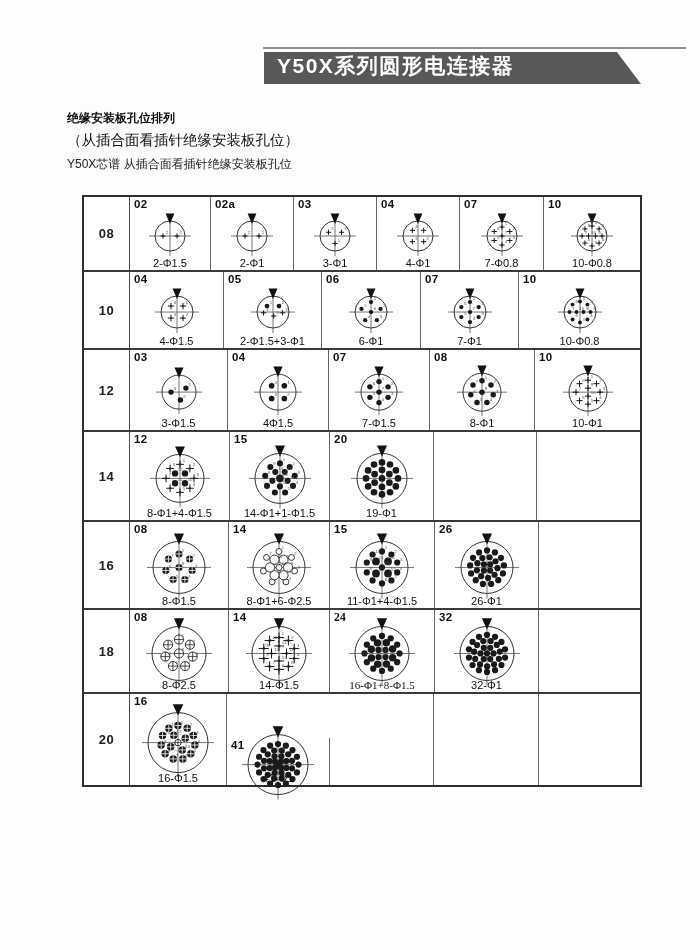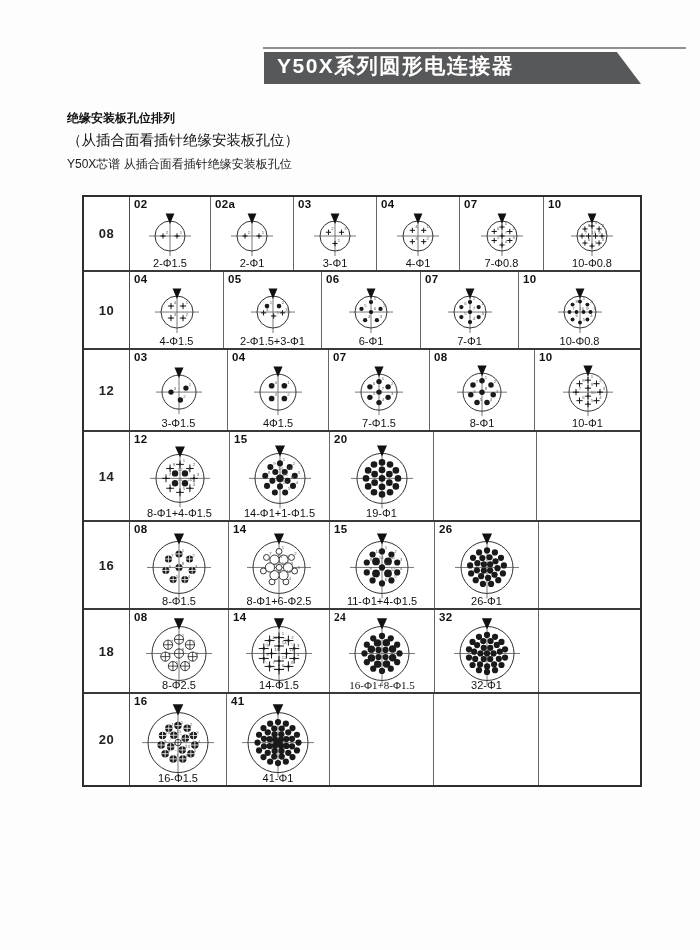--- a/index.html
+++ b/index.html
@@ -1041,21 +1041,21 @@
           <line x1="-7.9760000000000035" x2="-0.5240000000000036" y1="-7.361215932167726" y2="-7.361215932167726" stroke="#fff" stroke-width="0.8"></line>
           <line x1="-4.2500000000000036" x2="-4.2500000000000036" y1="-11.087215932167727" y2="-3.6352159321677258" stroke="#fff" stroke-width="0.8"></line>
           <text x="-1.4500000000000037" y="-9.361215932167726" font-size="4.3" fill="#555">15</text>
           <circle cx="0" cy="0" r="3.2129999999999996" fill="#fff" stroke="#222" stroke-width="0.9"></circle>
           <line x1="-3.2129999999999996" x2="3.2129999999999996" y1="0" y2="0" stroke="#222" stroke-width="0.8"></line>
           <line x1="0" x2="0" y1="-3.2129999999999996" y2="3.2129999999999996" stroke="#222" stroke-width="0.8"></line>
           <text x="2.8" y="-2" font-size="4.3" fill="#555">16</text>
         </svg>
         <div class="clabel">16-Φ1.5</div>
       </div>
-      <div class="cell" style="width: 103px;">
+      <div class="cell" style="width: 103px; margin-top: 44px;">
         <div class="code">41</div>
         <svg viewBox="-40 -40 80 80" width="80" height="80" class="conn">
           <line x1="-36" x2="36" y1="0" y2="0" stroke="#555" stroke-width="0.8"></line>
           <line x1="0" x2="0" y1="-31" y2="35" stroke="#555" stroke-width="0.8"></line>
           <circle cx="0" cy="0" r="30" fill="none" stroke="#333" stroke-width="1"></circle>
           <circle cx="0" cy="0" r="14.5" fill="none" stroke="#b5b5b5" stroke-width="0.6"></circle>
           <circle cx="0" cy="0" r="9" fill="none" stroke="#b5b5b5" stroke-width="0.6"></circle>
           <polygon points="-5.3,-38.3 5.3,-38.3 0,-27" fill="#111"></polygon>
           <circle cx="0" cy="-20.5" r="3.105" fill="#1a1a1a"></circle>
           <circle cx="7.845010363484341" cy="-18.93953041648138" r="3.105" fill="#1a1a1a"></circle>

